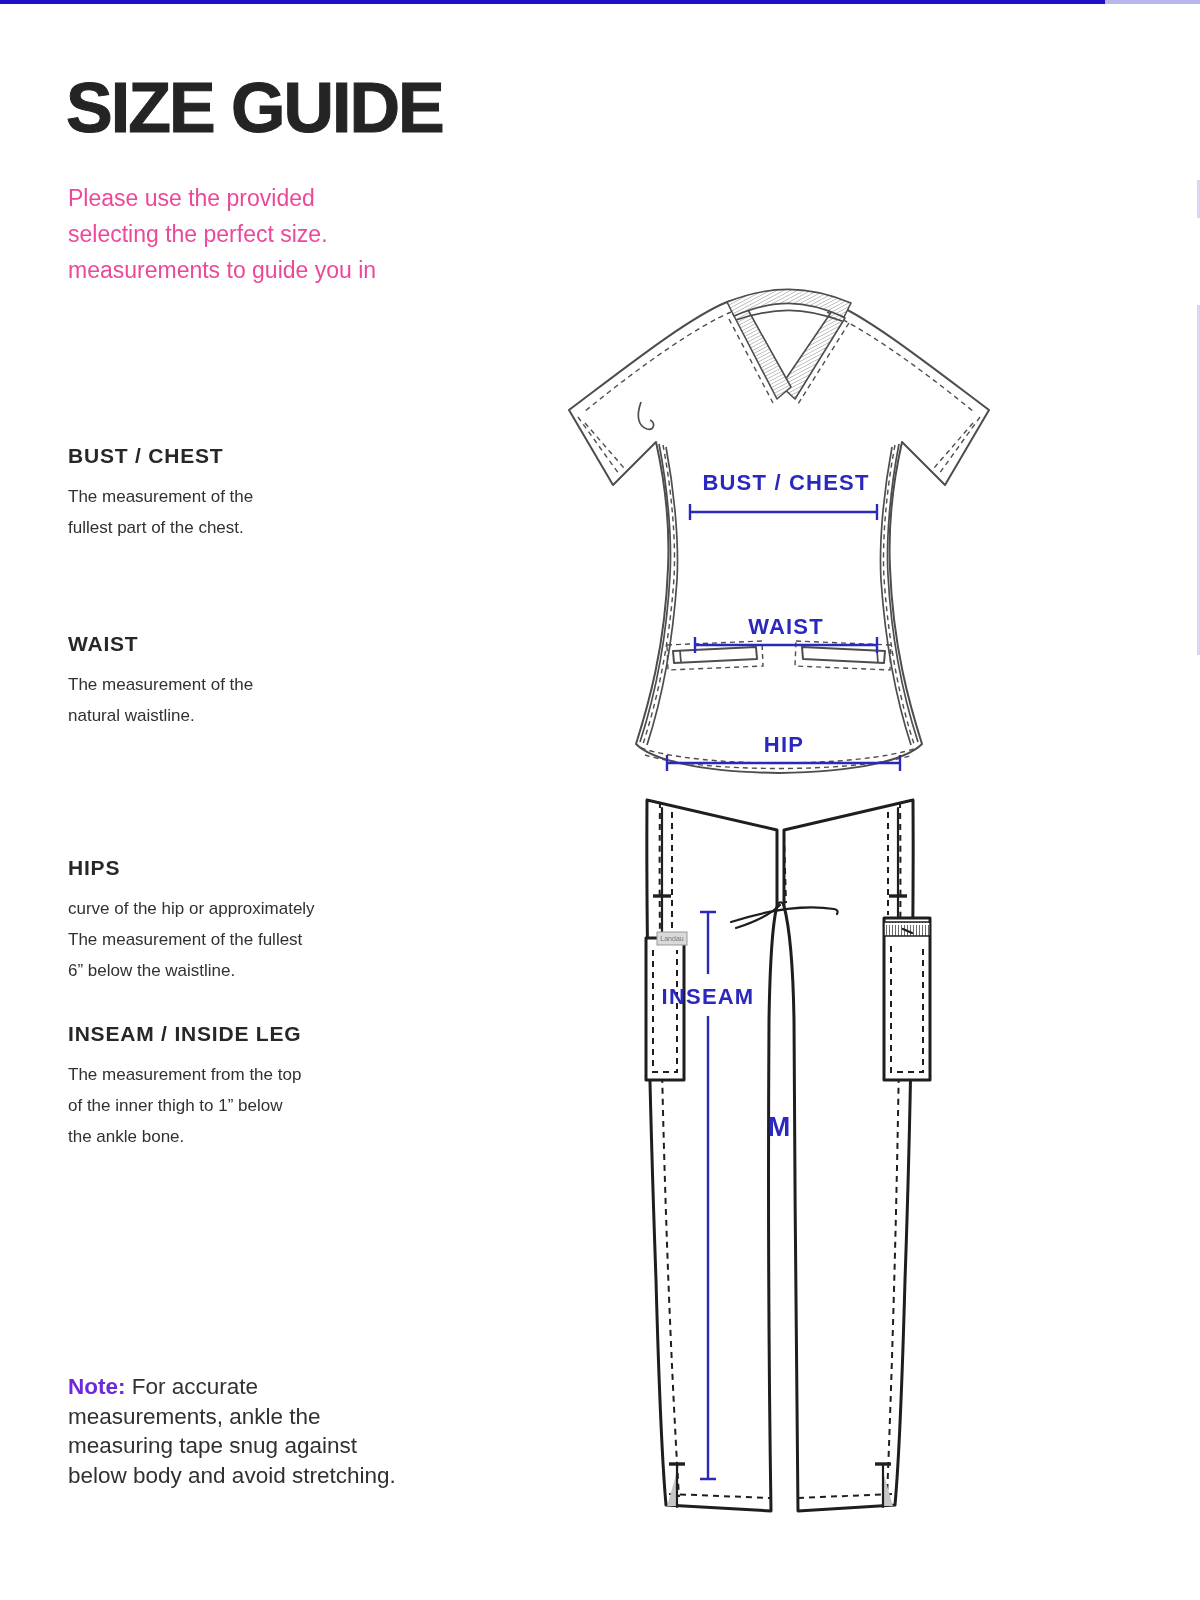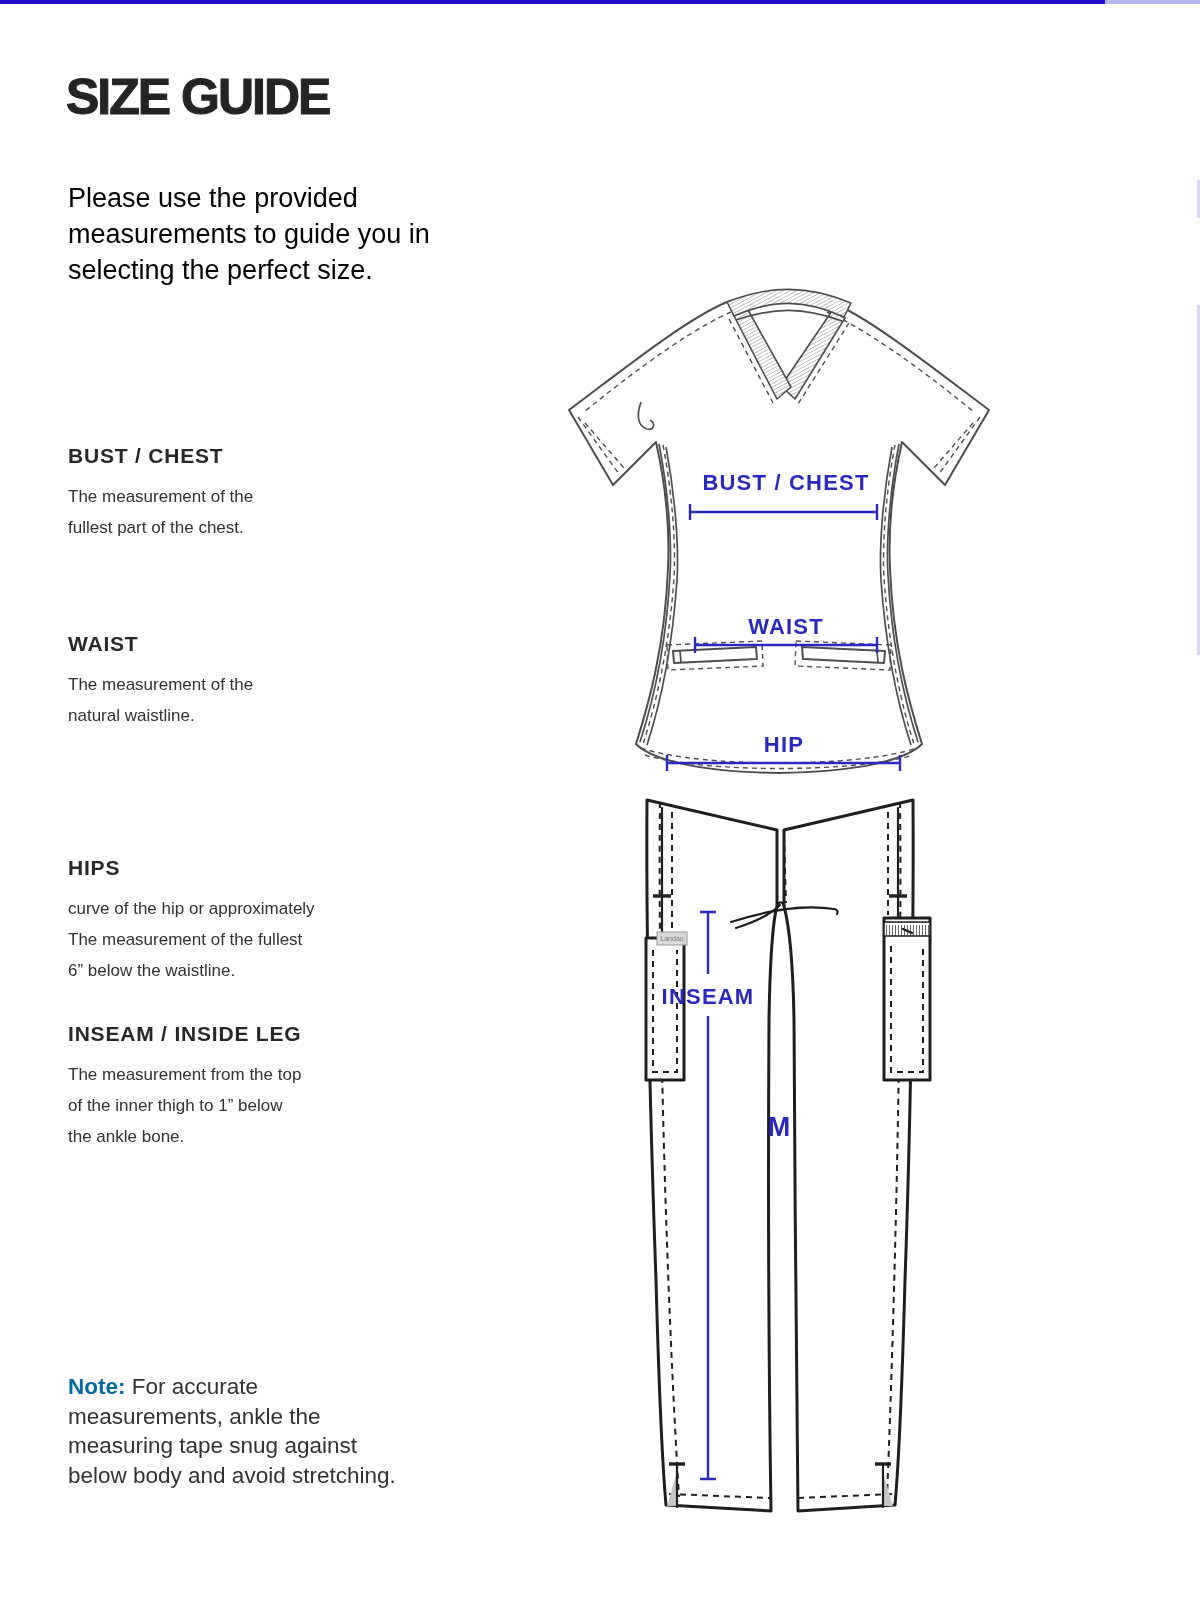--- a/index.html
+++ b/index.html
@@ -4,29 +4,29 @@
 <style>
   html,body{margin:0;padding:0;background:#fff;}
   body{width:1200px;height:1600px;position:relative;overflow:hidden;
        font-family:"Liberation Sans",sans-serif;color:var(--text,#2b2b2b);}
   .abs{position:absolute;}
   
   #top-bar{left:0;top:0;width:1200px;height:4px;background:var(--top-border);}
   #top-bar-light{right:0;top:0;width:95px;height:4px;background:#b9b5ee;}
   .edge-line{width:3px;background:#d8d6f4;right:0;}
   
-  #page-title{left:66px;top:68px;font-size:50px;font-weight:bold;letter-spacing:-2px;
+  #page-title{left:66px;top:68px;font-size:70px;font-weight:bold;letter-spacing:-2px;
               color:#242424;-webkit-text-stroke:1px #242424;}
-  #intro{left:68px;top:180px;font-size:27px;line-height:36px;color:#000000;}
+  #intro{left:68px;top:180px;font-size:23px;line-height:36px;color:#ec4899;}
   .section{left:68px;width:460px;}
   .section h3{margin:0 0 13px 0;font-size:21px;font-weight:bold;letter-spacing:.8px;color:#272727;}
   .section .body{font-size:17px;line-height:31px;color:#313131;}
   #sec-bust{top:444px;} #sec-waist{top:632px;} #sec-hips{top:856px;} #sec-inseam{top:1022px;}
   #note{left:68px;top:1372px;font-size:22.5px;line-height:29.5px;color:#313131;width:440px;}
-  #note b{color:#0369a1;}
+  #note b{color:#6d28d9;}
   
   .pfill{fill:#fff;stroke:var(--pants);stroke-width:3;stroke-linejoin:round;}
   .pline{stroke:var(--pants);stroke-width:2.2;fill:none;stroke-linecap:round;}
   .pthick{stroke:var(--pants);stroke-width:3.4;fill:none;stroke-linecap:butt;}
   .pdash{stroke:var(--pants);stroke-width:2;fill:none;stroke-dasharray:6 5;}
   .tfill{fill:#fff;stroke:var(--garment);stroke-width:2;stroke-linejoin:round;}
   .tline{stroke:var(--garment);stroke-width:1.7;fill:none;}
   .tdash{stroke:var(--garment);stroke-width:1.4;fill:none;stroke-dasharray:5 4;}
   .rib{fill:url(#ribpat);stroke:var(--garment);stroke-width:1.6;stroke-linejoin:round;}
   .bline{stroke:var(--accent);stroke-width:2.4;fill:none;}
@@ -41,22 +41,22 @@
 <div class="abs" id="top-bar"></div>
 <div class="abs" id="top-bar-light"></div>
 <div class="abs edge-line" style="top:180px;height:38px;"></div>
 <div class="abs edge-line" style="top:305px;height:350px;"></div>
 <div class="abs edge-line" style="top:560px;height:92px;"></div>
 
 <div class="abs" id="page-title">SIZE GUIDE</div>
 
 <div class="abs" id="intro">
   <div>Please use the provided</div>
+  <div>selecting the perfect size.</div>
   <div>measurements to guide you in</div>
-  <div>selecting the perfect size.</div>
 </div>
 
 <div class="abs section" id="sec-bust">
   <h3>BUST / CHEST</h3>
   <div class="body">
     <div>The measurement of the</div>
     <div>fullest part of the chest.</div>
   </div>
 </div>
 

